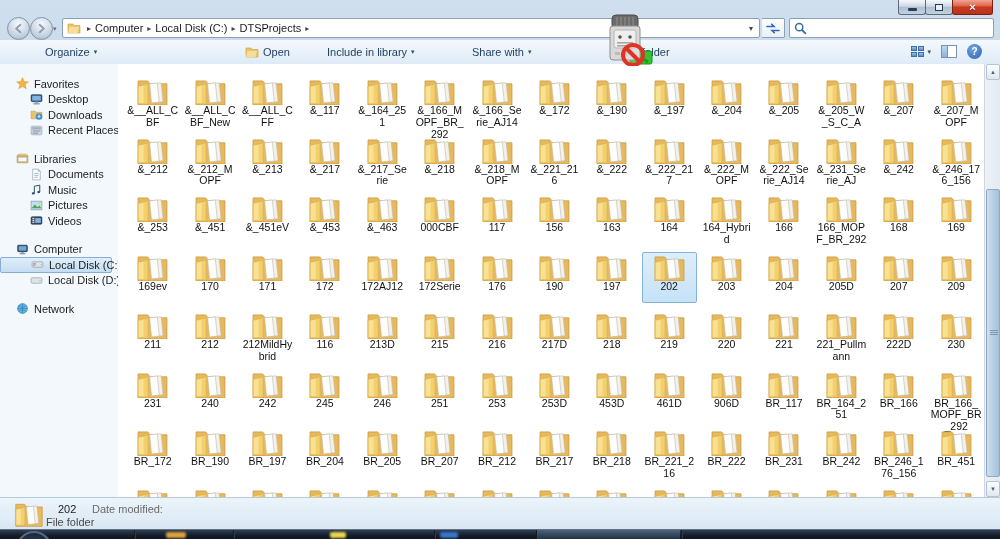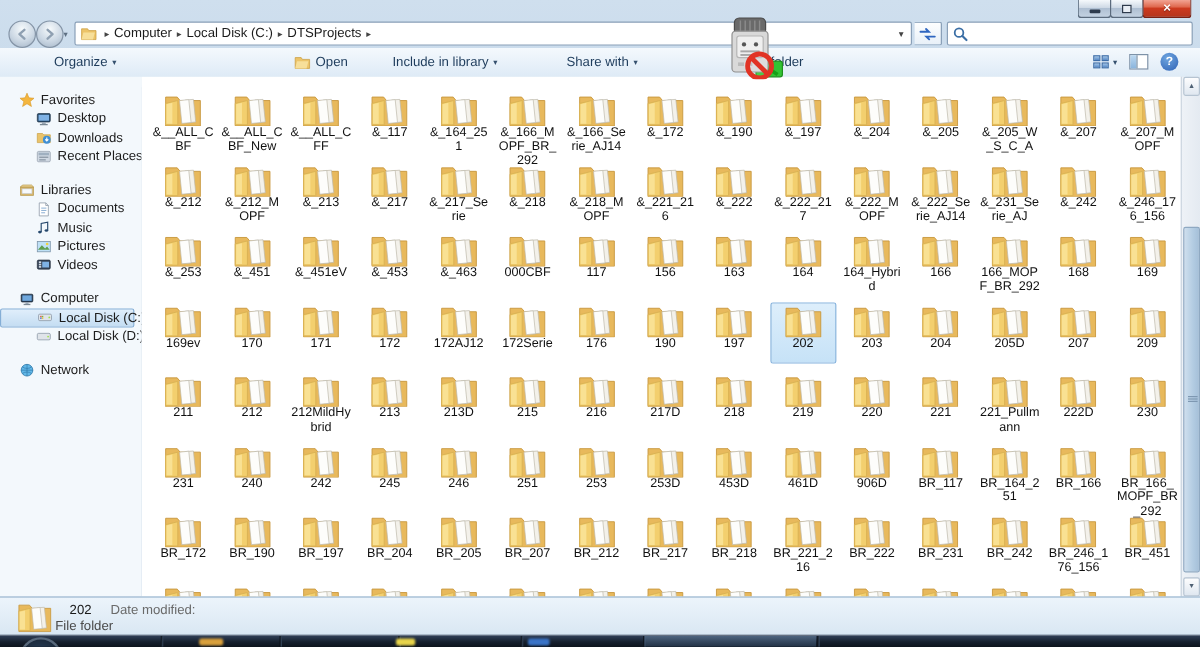--- a/index.html
+++ b/index.html
@@ -1259,21 +1259,21 @@
             <div class="cellbox">
               <div class="ficon">
                 <svg viewBox="0 0 34 28">
                   <path d="M2 3h10l2.5 3H32v22H2z" fill="#e8b95c" stroke="#c9983f" stroke-width=".8"></path>
                   <path d="M19 5.5 26 5l2 19.5-7 .8z" fill="#f3f1ea" stroke="#bdb8a9" stroke-width=".6"></path>
                   <path d="M14 6 22 5.2l2 19.8-8 .8z" fill="#fdfdfb" stroke="#bdb8a9" stroke-width=".6"></path>
                   <path d="M2 27V8.5L12.5 6v21z" fill="#f3cf6e" stroke="#d9b254" stroke-width=".8"></path>
                   <path d="M2.8 26V9.2l5-1.2V26z" fill="#f9e193"></path>
                 </svg>
               </div>
-              <div class="flabel">213</div>
+              <div class="flabel">116</div>
             </div>
           </div>
           <div class="cell">
             <div class="cellbox">
               <div class="ficon">
                 <svg viewBox="0 0 34 28">
                   <path d="M2 3h10l2.5 3H32v22H2z" fill="#e8b95c" stroke="#c9983f" stroke-width=".8"></path>
                   <path d="M19 5.5 26 5l2 19.5-7 .8z" fill="#f3f1ea" stroke="#bdb8a9" stroke-width=".6"></path>
                   <path d="M14 6 22 5.2l2 19.8-8 .8z" fill="#fdfdfb" stroke="#bdb8a9" stroke-width=".6"></path>
                   <path d="M2 27V8.5L12.5 6v21z" fill="#f3cf6e" stroke="#d9b254" stroke-width=".8"></path>

